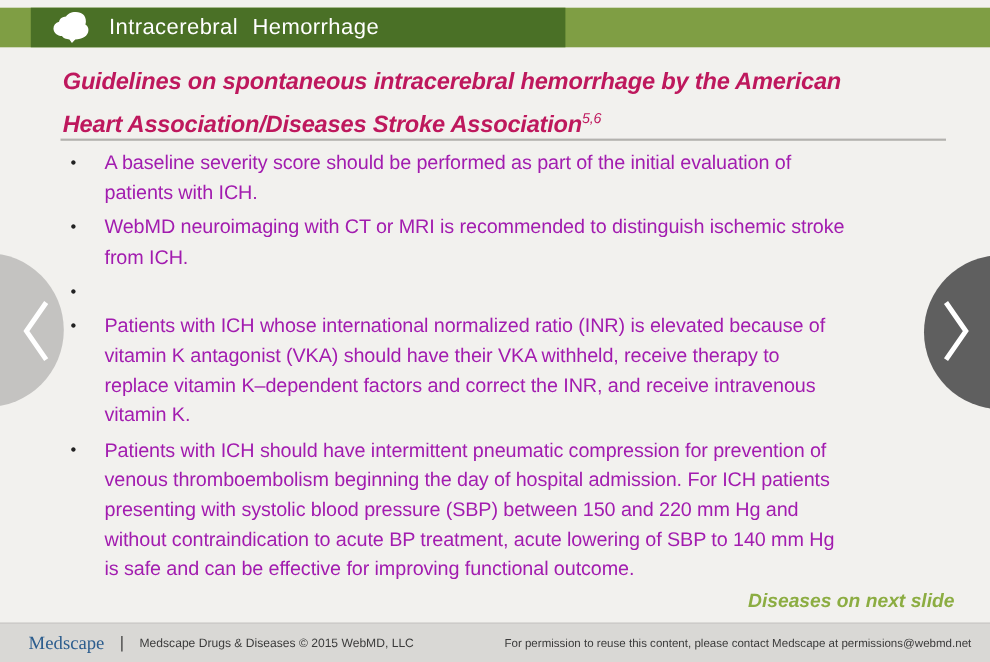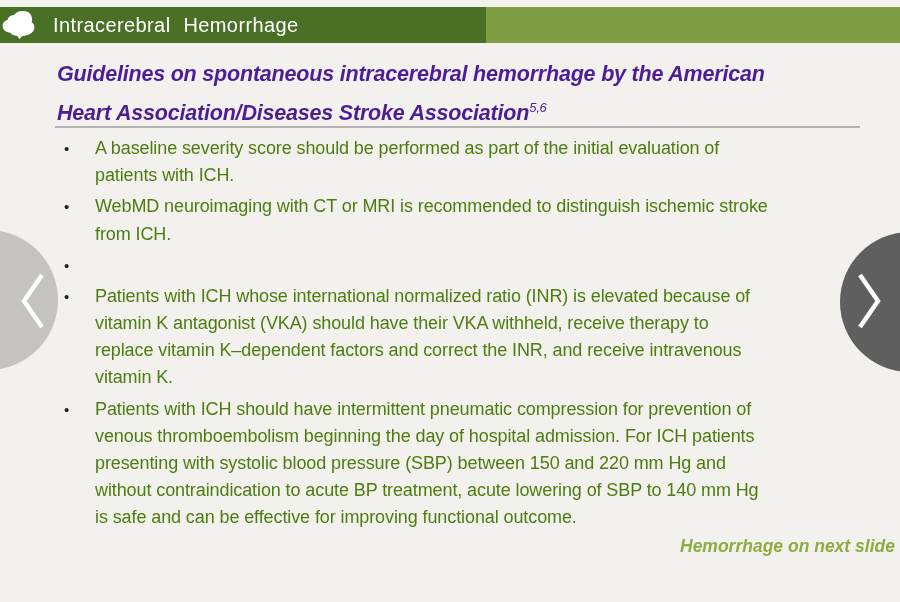--- a/index.html
+++ b/index.html
@@ -2,37 +2,37 @@
 <html><head>
 <meta charset="utf-8">
 <style>
   html,body { margin:0; padding:0; background:#ffffff; }
   .slide {
     position:relative; width:900px; height:602px; overflow:hidden;
     background:#f2f1ee; font-family:"Liberation Sans", sans-serif;
   }
   
   .topbar { position:absolute; top:7px; left:0; right:0; height:36px; background:#7f9e44; display:flex; }
-  .topbar-dark { width:486px; background:#4a7026; display:flex; align-items:center; padding-left:2px; box-sizing:border-box; }
+  .topbar-dark { width:486px; background:#4a7026; display:flex; align-items:center; padding-left:20px; box-sizing:border-box;margin-left:28px; }
   .brain { width:38px; height:30px; flex:0 0 auto; margin-right:13px; }
   .topbar-title { color:#ffffff; font-size:20px; letter-spacing:0.4px; word-spacing:7px; white-space:nowrap; }
   
   .title {
     position:absolute; left:57px; top:57px; width:812px;
     font-size:21.5px; line-height:34px; font-weight:bold; font-style:italic;
-    color:#4c1d95; letter-spacing:-0.2px;
+    color:#be185d; letter-spacing:-0.2px;
   }
   .title sup { font-size:13px; font-weight:normal; }
   .rule { position:absolute; left:55px; top:126px; width:805px; height:0; border-top:2px solid #b3b2ae; }
   
   .bullets { position:absolute; left:64px; top:135px; width:800px; }
   .bullet { display:flex; margin-bottom:4px; }
   .marker { width:31px; flex:0 0 auto; font-size:15px; line-height:27px; color:#222222; }
   .btext {
-    font-size:18px; line-height:27.2px; color:#4d7c0f;
+    font-size:18px; line-height:27.2px; color:#a21caf;
     letter-spacing:-0.1px; white-space:pre-line;
   }
   .continued {
     position:absolute; left:680px; top:536px;
     font-size:17.5px; font-style:italic; font-weight:600;
     color:#8cad42; white-space:nowrap;
   }
   
   .nav-circle { position:absolute; width:140px; height:140px; border-radius:50%; cursor:pointer; }
   .nav-prev { left:-82px; top:230px; background:#c4c3c1; }
@@ -95,27 +95,33 @@
       <div class="bullet">
         <span class="marker">•</span>
         <span class="btext">Patients with ICH should have intermittent pneumatic compression for prevention of
 venous thromboembolism beginning the day of hospital admission. For ICH patients
 presenting with systolic blood pressure (SBP) between 150 and 220 mm Hg and
 without contraindication to acute BP treatment, acute lowering of SBP to 140 mm Hg
 is safe and can be effective for improving functional outcome.</span>
       </div>
     </div>
 
-  <div class="continued">Hemorrhage on next slide</div>
+  <div class="continued">Diseases on next slide</div>
 
   <div class="nav-circle nav-prev">
     <svg width="24" height="58" viewBox="0 0 24 58">
       <polyline points="21,3 3,29 21,55" fill="none" stroke="#ffffff" stroke-width="4.5"></polyline>
     </svg>
   </div>
   <div class="nav-circle nav-next">
     <svg width="24" height="58" viewBox="0 0 24 58">
       <polyline points="3,3 21,29 3,55" fill="none" stroke="#ffffff" stroke-width="4.5"></polyline>
     </svg>
   </div>
 
+  <div class="footer">
+    <span class="logo">Medscape</span>
+    <span class="sep">|</span>
+    <span class="copyright">Medscape Drugs &amp; Diseases © 2015 WebMD, LLC</span>
+    <span class="permission">For permission to reuse this content, please contact Medscape at permissions@webmd.net</span>
+  </div>
 
 </div>
 
 </body></html>

